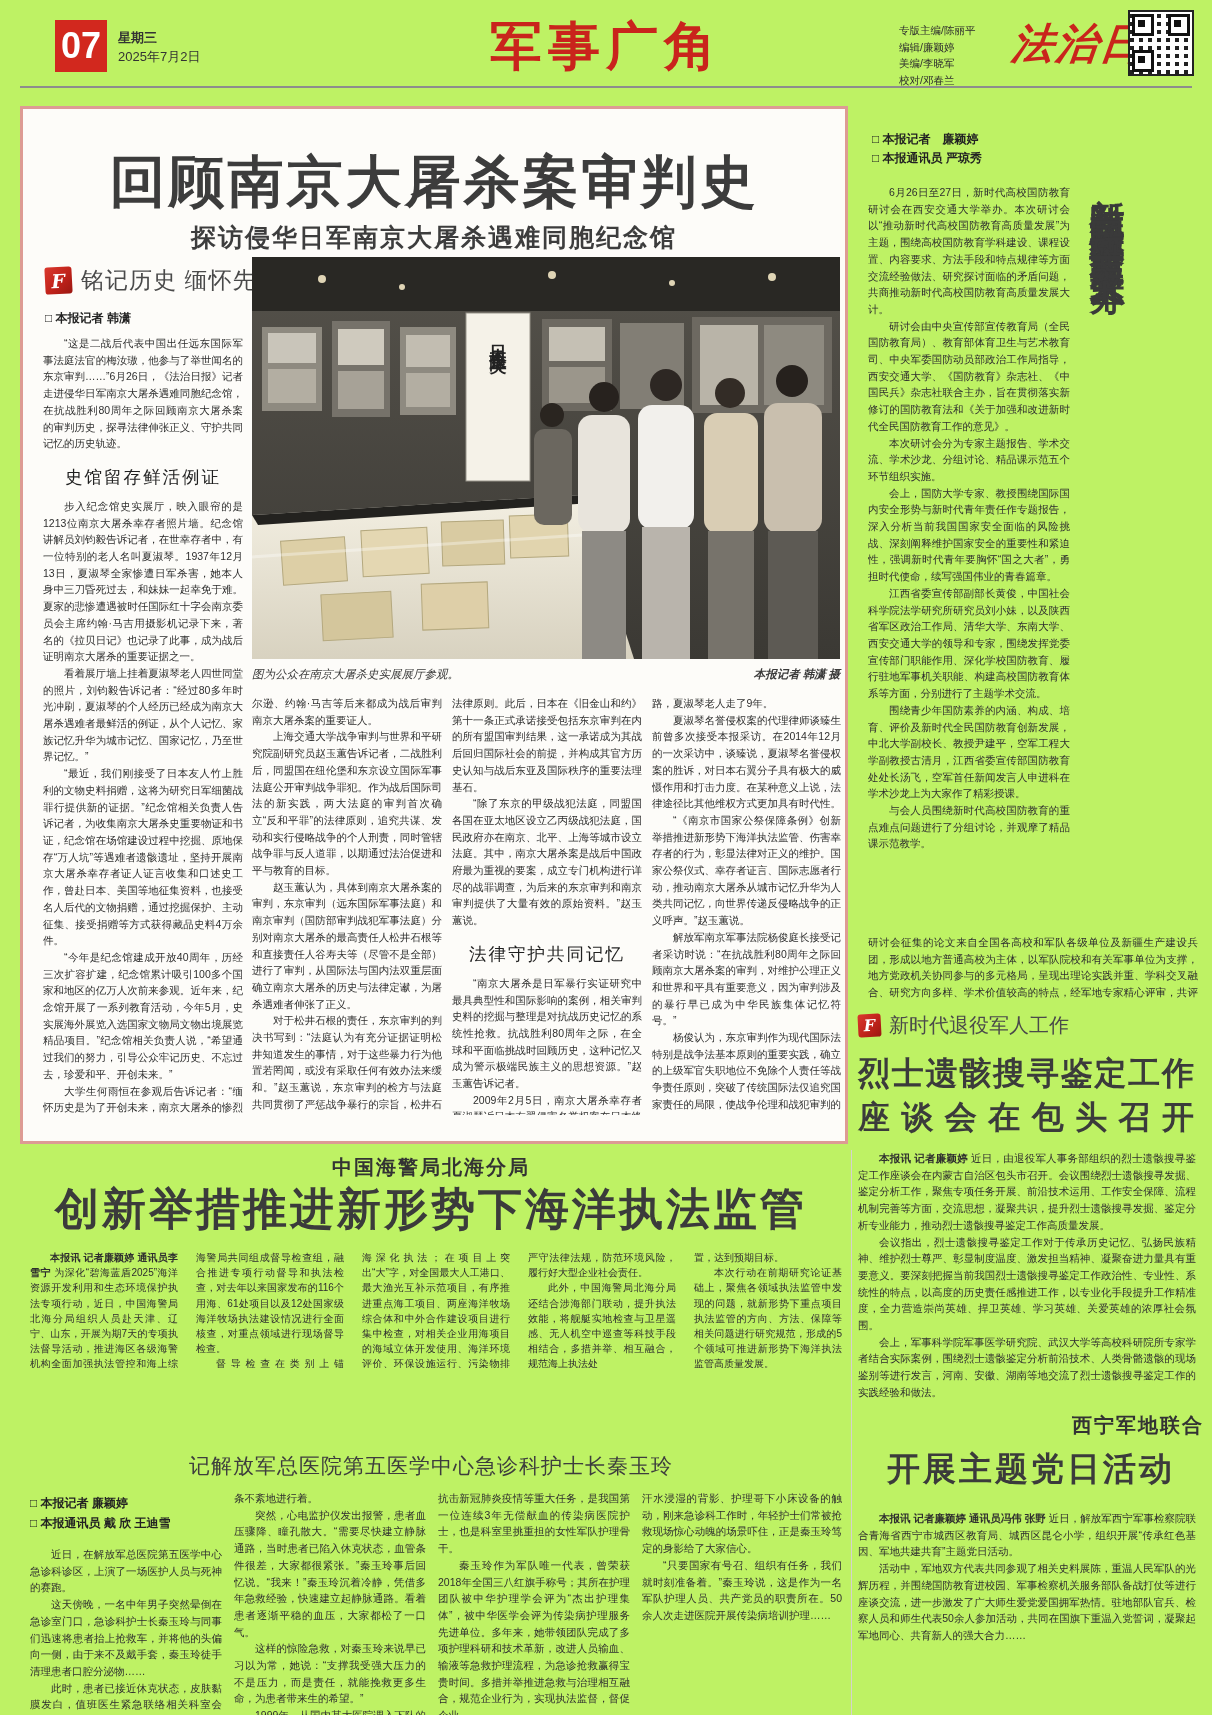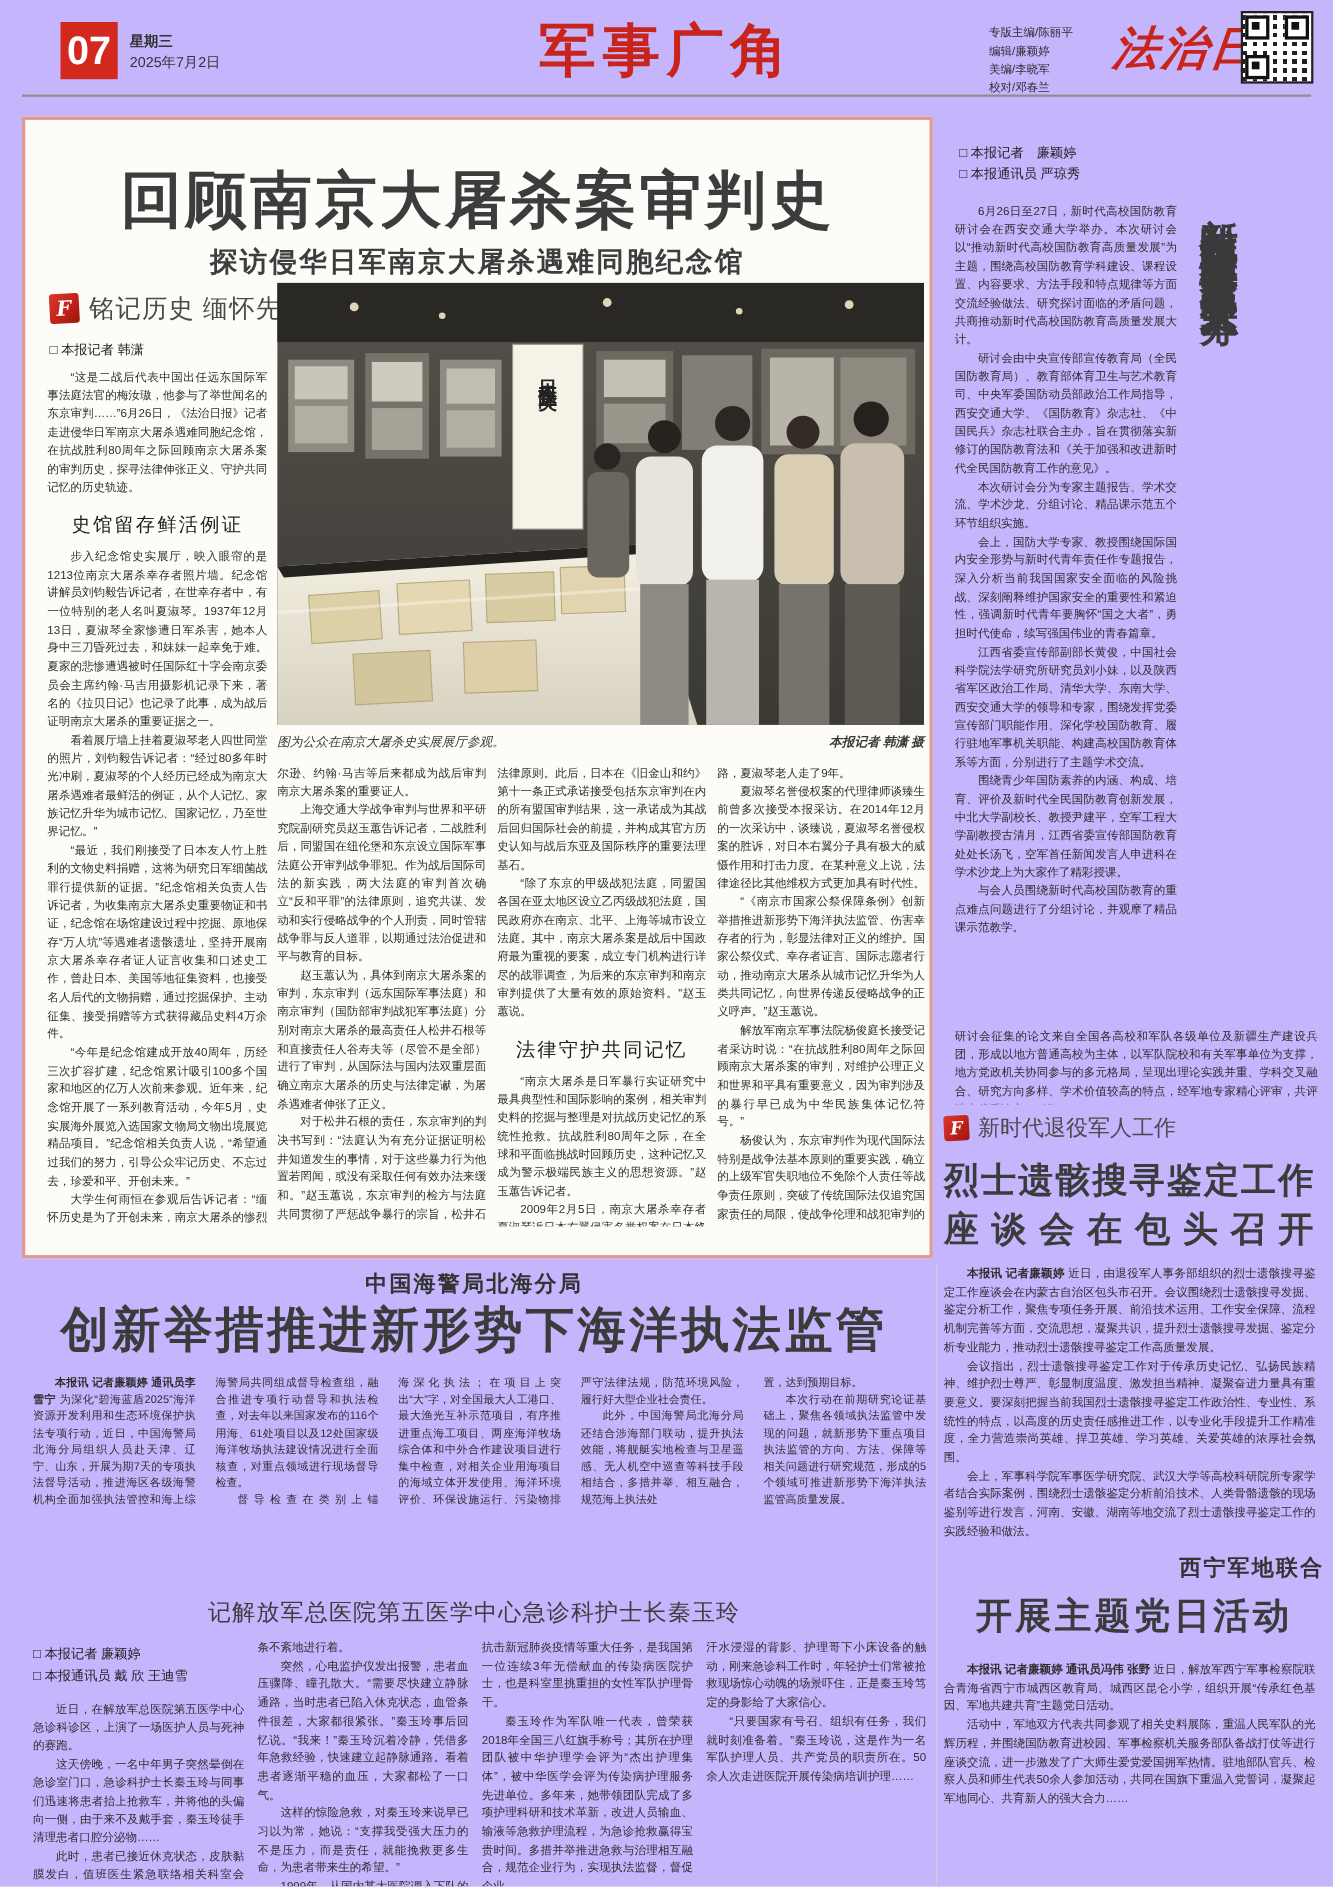--- a/index.html
+++ b/index.html
@@ -1,18 +1,18 @@
 <!DOCTYPE html>
 <html><head>
 <meta charset="utf-8">
 <style>
   html,body{margin:0;padding:0;}
   body{width:1212px;height:1715px;overflow:hidden;background:#f6f5f1;
        font-family:"Liberation Sans","DejaVu Sans",sans-serif;color:#2b2b2b;}
-  .pg{position:relative;width:1212px;height:1715px;background:#c4b5fd;}
+  .pg{position:relative;width:1212px;height:1715px;background:#bef264;}
   .abs{position:absolute;}
 
   
   .pagenum{left:55px;top:20px;width:52px;height:52px;background:#d2281e;color:#fff;
            font-size:36px;font-weight:bold;display:flex;align-items:center;justify-content:center;}
   .dateblk{left:118px;top:28px;font-size:13px;line-height:19px;color:#333;}
   .sectitle{left:50%;transform:translateX(-50%);top:12px;font-size:52px;font-weight:900;
             color:#c9241c;letter-spacing:6px;white-space:nowrap;}
   .credits{left:878px;top:22px;width:130px;font-size:12px;line-height:15.5px;color:#444;text-align:right;}
   .credits p{margin:0;}
@@ -32,21 +32,21 @@
   .mh1{position:absolute;left:0;top:36px;width:100%;text-align:center;font-size:56px;font-weight:800;
        color:#3c3c3c;letter-spacing:3px;margin:0;}
   .mh2{position:absolute;left:0;top:112px;width:100%;text-align:center;font-size:25px;
        color:#3d3d3d;letter-spacing:2px;margin:0;}
   .series{position:absolute;left:22px;top:156px;display:flex;align-items:center;gap:9px;
           font-size:23px;color:#4a4a4a;letter-spacing:1px;}
   .fcube{width:27px;height:27px;border-radius:3px;flex:0 0 auto;
          background:linear-gradient(135deg,#da392e 0%,#c0221a 55%,#9a1711 100%);
          color:#fff;font-weight:bold;font-style:italic;display:flex;align-items:center;
          justify-content:center;font-size:19px;font-family:"DejaVu Serif",serif;transform:rotate(-3deg);}
-  .byl{font-size:12px;font-weight:normal;color:#222;line-height:19px;}
+  .byl{font-size:12px;font-weight:bold;color:#222;line-height:19px;}
   .mainbyl{position:absolute;left:22px;top:200px;}
   .col{position:absolute;overflow:hidden;}
   .bodytext p{margin:0;font-size:10.5px;line-height:16.7px;text-align:justify;text-indent:2em;color:#2e2e2e;}
   .bodytext p.noindent{text-indent:0;}
   .bodytext .lead{font-weight:bold;}
   .bodytext h4.crosshead{margin:13px 0 9px;text-align:center;font-size:17.5px;color:#1f1f1f;
                           letter-spacing:2px;font-weight:normal;}
   .photo{position:absolute;left:229px;top:148px;width:588px;height:402px;}
   .caption{position:absolute;left:229px;top:558px;width:588px;display:flex;justify-content:space-between;
            font-family:"Liberation Serif","DejaVu Serif",serif;font-size:11.5px;color:#3a3a3a;font-style:italic;}

